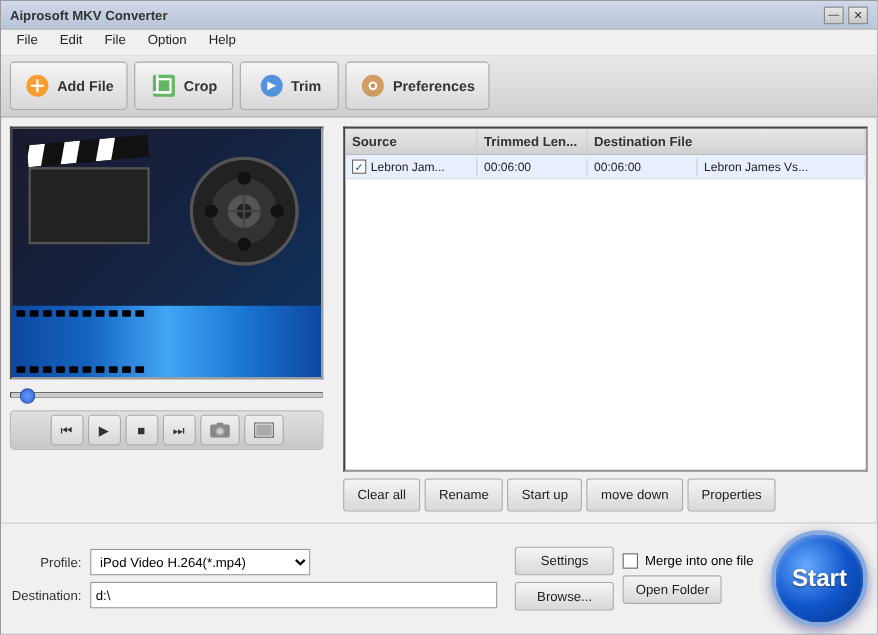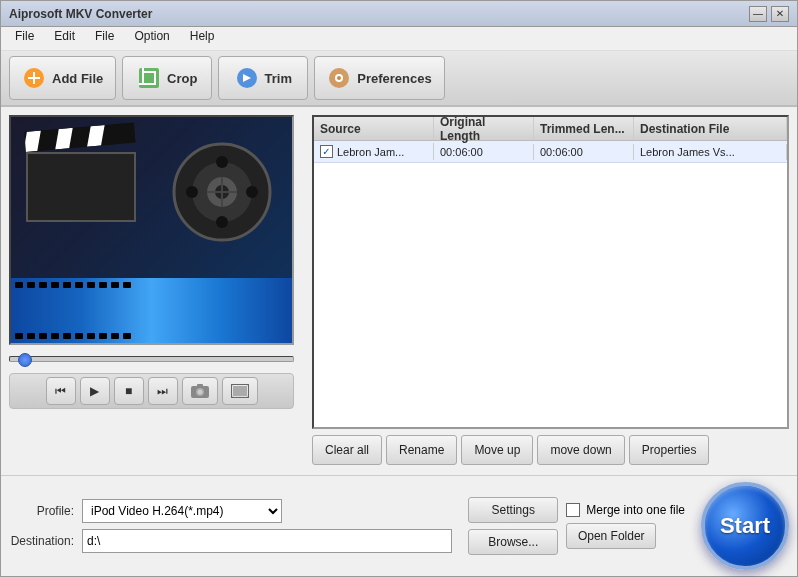--- a/index.html
+++ b/index.html
@@ -528,41 +528,40 @@
           </svg>
         </div>
       </div>
     </div>
 
     <div class="right-panel">
 
       <div class="file-list-container">
         <div class="file-list-header">
           <div class="col-header col-source">Source</div>
-          <div class="col-header col-orig">Original Length</div>
           <div class="col-header col-trim">Trimmed Len...</div>
           <div class="col-header col-dest">Destination File</div>
         </div>
         <div class="file-list-body">
           <div class="file-row">
             <div class="file-cell cell-source">
               <div class="checkbox-checked">✓</div>
               <span>Lebron Jam...</span>
             </div>
             <div class="file-cell cell-orig">00:06:00</div>
             <div class="file-cell cell-trim">00:06:00</div>
             <div class="file-cell cell-dest">Lebron James Vs...</div>
           </div>
         </div>
       </div>
 
       <div class="action-buttons">
         <button class="act-btn">Clear all</button>
         <button class="act-btn">Rename</button>
-        <button class="act-btn">Move up</button>
+        <button class="act-btn">Start up</button>
         <button class="act-btn">move down</button>
         <button class="act-btn">Properties</button>
       </div>
     </div>
   </div>
 
   <div class="bottom-panel">
     <div class="profile-section">
       <div class="profile-row">
         <span class="profile-label">Profile:</span>

